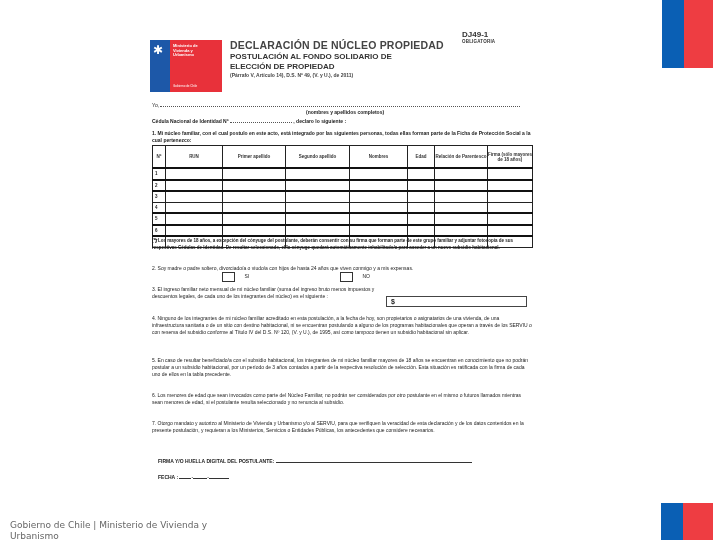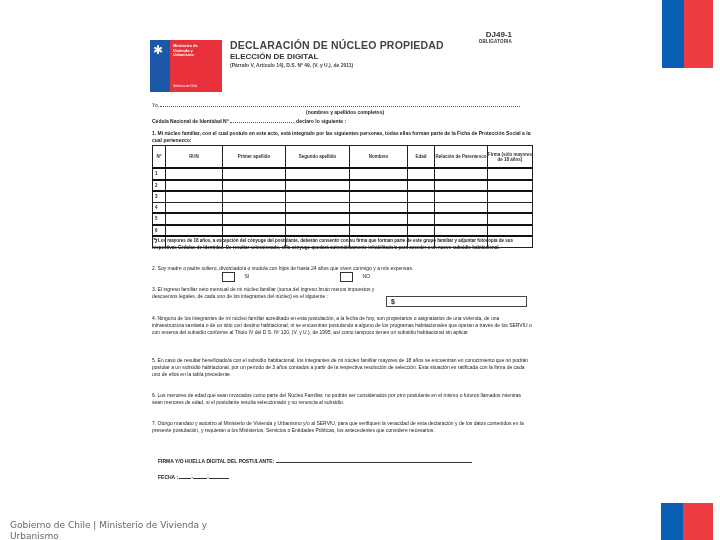--- a/index.html
+++ b/index.html
@@ -18,21 +18,21 @@
   .logo .lb { position:absolute; left:0; top:0; width:20px; height:52px; background:#1d58a8; }
   .logo .lr { position:absolute; left:20px; top:0; width:52px; height:52px; background:#e8313a; }
   .logo .star { position:absolute; left:3px; top:4px; color:#fff; font-size:12px; line-height:12px; }
   .logo .lt { position:absolute; left:23px; top:4px; color:#fff; font-size:4px; line-height:4.5px; font-weight:bold; width:28px; }
   .logo .lg { position:absolute; left:23px; top:44px; color:#fff; font-size:3px; }
   .title { position:absolute; left:84px; top:19px; width:240px; }
   .t1 { font-size:10.5px; font-weight:bold; color:#444; letter-spacing:0.2px; line-height:13px; }
   .t2 { font-size:10.5px; font-weight:bold; color:#111; line-height:13px; }
   .t3 { font-size:8px; font-weight:bold; color:#333; line-height:10px; }
   .t4 { font-size:5px; font-weight:bold; color:#444; line-height:7px; }
-  .code { position:absolute; left:316px; top:10px; font-size:8px; font-weight:bold; color:#333; text-align:right; width:50px; }
+  .code { position:absolute; left:316px; top:10px; font-size:8px; font-weight:bold; color:#333; text-align:left; width:50px; }
   .code .sub { font-size:4.5px; letter-spacing:0.2px; }
 
   .txt { position:absolute; font-size:5px; line-height:7px; color:#222; }
   .bold { font-weight:bold; }
   .dots { border-bottom:1px dotted #555; display:inline-block; }
 
   table.fam { position:absolute; left:6px; top:125px; width:381px; border-collapse:collapse; font-size:4.5px; }
   table.fam td, table.fam th { border:1px solid #222; padding:0; }
   table.fam th { height:21px; font-weight:bold; text-align:center; color:#333; line-height:5px; }
   table.fam tr.row td { height:9.5px; }
@@ -59,21 +59,22 @@
   <div class="logo">
     <div class="lb"></div>
     <div class="lr"></div>
     <span class="star">✱</span>
     <span class="lt">Ministerio de Vivienda y Urbanismo</span>
     <span class="lg">Gobierno de Chile</span>
   </div>
 
   <div class="title">
     <div class="t1">DECLARACIÓN DE NÚCLEO PROPIEDAD</div>
-    <div class="t3">ELECCIÓN DE DIGITAL</div>
+    <div class="t3">POSTULACIÓN AL FONDO SOLIDARIO DE</div>
+    <div class="t3">ELECCIÓN DE PROPIEDAD</div>
     <div class="t4">(Párrafo V, Artículo 14), D.S. Nº 49, (V. y U.), de 2011)</div>
   </div>
 
   <div class="code">
     <div>DJ49-1</div>
     <div class="sub">OBLIGATORIA</div>
   </div>
 
   <div class="txt" style="left:6px; top:82px; width:380px;">
     <span>Yo,</span>

